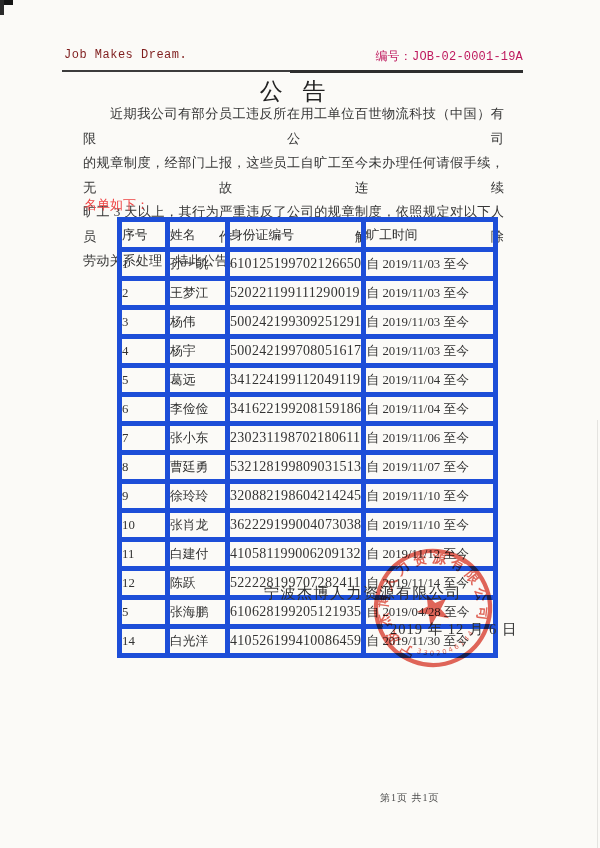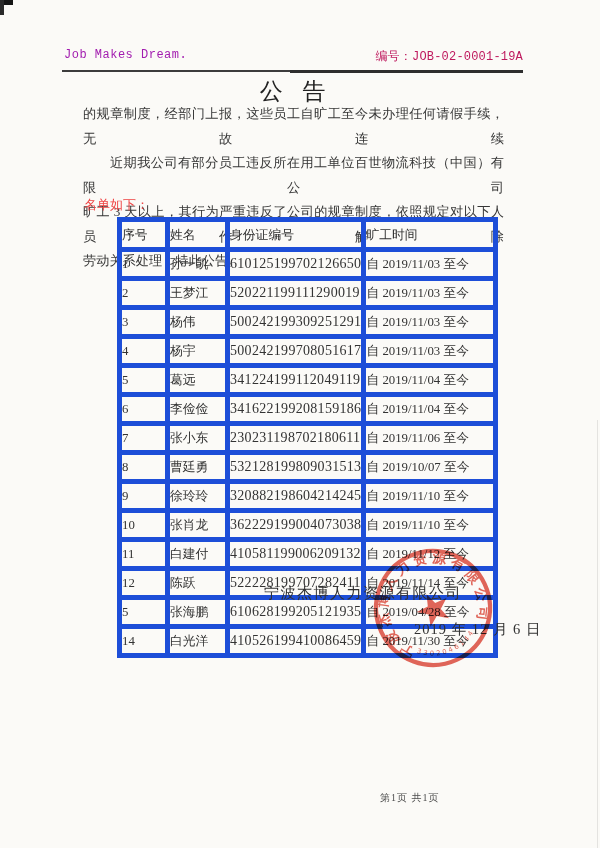--- a/index.html
+++ b/index.html
@@ -13,21 +13,21 @@
   }
   
   .artifact-corner{position:absolute;left:0;top:0;width:13px;height:5px;background:#151515;}
   .artifact-corner2{position:absolute;left:0;top:0;width:4px;height:15px;background:#2a2a2a;}
   .artifact-right{position:absolute;right:2px;top:420px;width:1px;height:428px;background:rgba(90,90,85,.14);}
 
   
   .hdr-slogan{
     position:absolute;left:64px;top:48px;
     font-family:"Liberation Mono","DejaVu Sans Mono",monospace;
-    font-size:12px;letter-spacing:.5px;color:#a21caf;
+    font-size:12px;letter-spacing:.5px;color:#7f1d1d;
   }
   .hdr-docno{
     position:absolute;right:77px;top:48px;
     font-family:"Liberation Mono","DejaVu Sans Mono",monospace;
     font-size:12px;letter-spacing:.2px;color:#be185d;
   }
   .hdr-rule{position:absolute;left:62px;top:70px;width:461px;height:2px;background:#3c3c3c;}
   .hdr-rule-heavy{position:absolute;left:290px;top:70px;width:233px;height:3px;background:#2e2e2e;}
 
   .doc-title{
@@ -52,21 +52,21 @@
     border:5px solid #1d4ed8;
     text-align:left;vertical-align:middle;
     padding:0;height:24px;line-height:14px;
     font-weight:normal;overflow:hidden;white-space:nowrap;
   }
   table.notice th{height:25px;color:#2f2f2f;}
   td.idnum{letter-spacing:.3px;font-size:14px;}
 
   
   .sig-company{position:absolute;left:264px;top:584px;font-size:15px;letter-spacing:1.5px;color:#303030;}
-  .sig-date{position:absolute;left:390px;top:620px;font-size:14.5px;letter-spacing:1px;color:#303030;margin-left:24px;}
+  .sig-date{position:absolute;left:390px;top:620px;font-size:14.5px;letter-spacing:1px;color:#303030;}
 
   
   .stamp{
     position:absolute;left:371px;top:546px;width:124px;height:124px;
     transform:rotate(-25deg);
     opacity:.84;mix-blend-mode:multiply;
     pointer-events:none;
   }
   .stamp svg{display:block;}
 
@@ -82,22 +82,22 @@
   <div class="artifact-right"></div>
 
   <div class="hdr-slogan">Job Makes Dream.</div>
   <div class="hdr-docno">编号：JOB-02-0001-19A</div>
   <div class="hdr-rule"></div>
   <div class="hdr-rule-heavy"></div>
 
   <div class="doc-title">公 告</div>
 
   <div class="body-text">
+      <div class="line fill indent">近期我公司有部分员工违反所在用工单位百世物流科技（中国）有限公司</div>
       <div class="line fill">的规章制度，经部门上报，这些员工自旷工至今未办理任何请假手续，无故连续</div>
-      <div class="line fill indent">近期我公司有部分员工违反所在用工单位百世物流科技（中国）有限公司</div>
       <div class="line fill">旷工 3 天以上，其行为严重违反了公司的规章制度，依照规定对以下人员作解除</div>
       <div class="line">劳动关系处理，特此公告。</div>
     </div>
   <div class="list-intro">名单如下：</div>
 
   <table class="notice">
     <colgroup>
         <col style="width: 48px;">
         <col style="width: 60px;">
         <col style="width: 118px;">
@@ -151,21 +151,21 @@
         <tr>
           <td>7</td>
           <td>张小东</td>
           <td class="idnum">230231198702180611</td>
           <td>自 2019/11/06 至今</td>
         </tr>
         <tr>
           <td>8</td>
           <td>曹廷勇</td>
           <td class="idnum">532128199809031513</td>
-          <td>自 2019/10/07 至今</td>
+          <td>自 2019/11/07 至今</td>
         </tr>
         <tr>
           <td>9</td>
           <td>徐玲玲</td>
           <td class="idnum">320882198604214245</td>
           <td>自 2019/11/10 至今</td>
         </tr>
         <tr>
           <td>10</td>
           <td>张肖龙</td>

